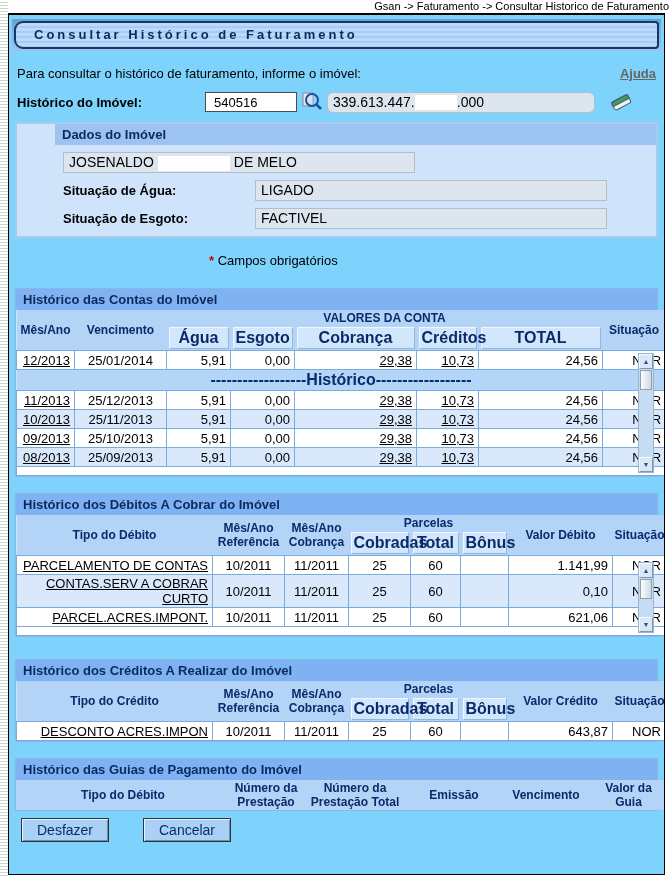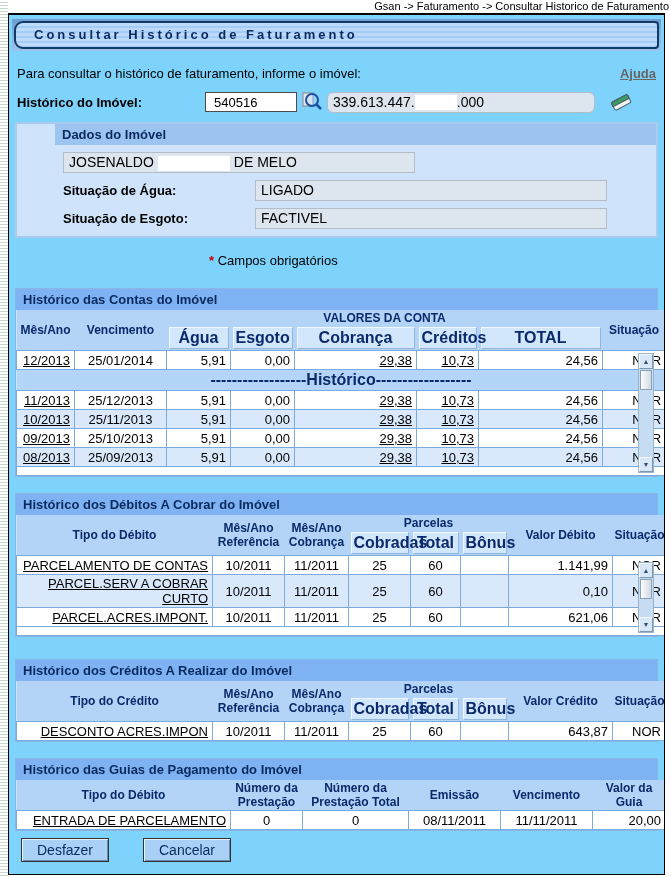--- a/index.html
+++ b/index.html
@@ -266,21 +266,21 @@
         <td class="al"><a class="lnk">PARCELAMENTO DE CONTAS</a></td>
         <td class="ac">10/2011</td>
         <td class="ac">11/2011</td>
         <td class="ac">25</td>
         <td class="ac">60</td>
         <td class="ac"></td>
         <td class="ar">1.141,99</td>
         <td class="al">NOR</td>
       </tr>
       <tr class="rb">
-        <td class="al"><a class="lnk">PARCEL.SERV A COBRAR CURTO</a></td>
+        <td class="al"><a class="lnk">CONTAS.SERV A COBRAR CURTO</a></td>
         <td class="ac">10/2011</td>
         <td class="ac">11/2011</td>
         <td class="ac">25</td>
         <td class="ac">60</td>
         <td class="ac"></td>
         <td class="ar">0,10</td>
         <td class="al">NOR</td>
       </tr>
       <tr class="rw">
         <td class="al"><a class="lnk">PARCEL.ACRES.IMPONT.</a></td>
@@ -365,28 +365,20 @@
         </colgroup>
       <tbody>
           <tr>
         <th>Tipo do Débito</th>
         <th style="white-space:normal">Número da Prestação</th>
         <th style="white-space:normal">Número da Prestação Total</th>
         <th>Emissão</th>
         <th>Vencimento</th>
         <th>Valor da Guia</th>
       </tr>
-      <tr class="rw">
-        <td class="al"><a class="lnk">ENTRADA DE PARCELAMENTO</a></td>
-        <td class="ac">0</td>
-        <td class="ac">0</td>
-        <td class="ac">08/11/2011</td>
-        <td class="ac">11/11/2011</td>
-        <td class="ar">20,00</td>
-      </tr>
     </tbody>
       </table>
   </div>
 
   <div class="btnrow">
     <button class="btn">Desfazer</button>
     <button class="btn">Cancelar</button>
   </div>
 
 </div>

